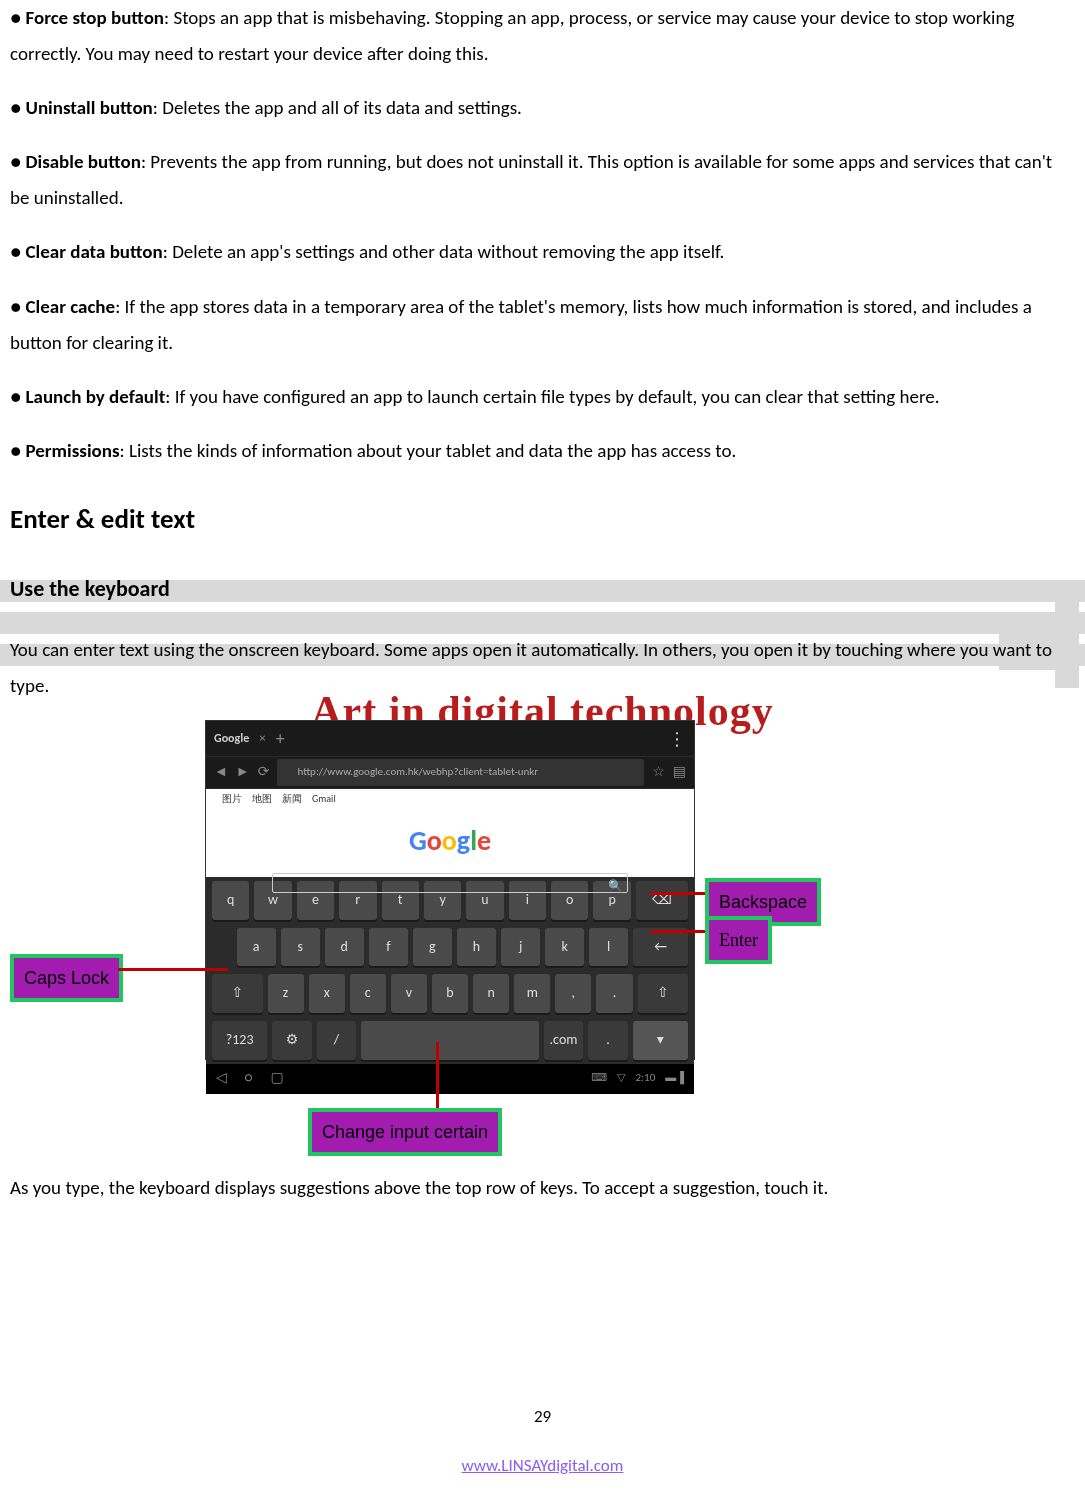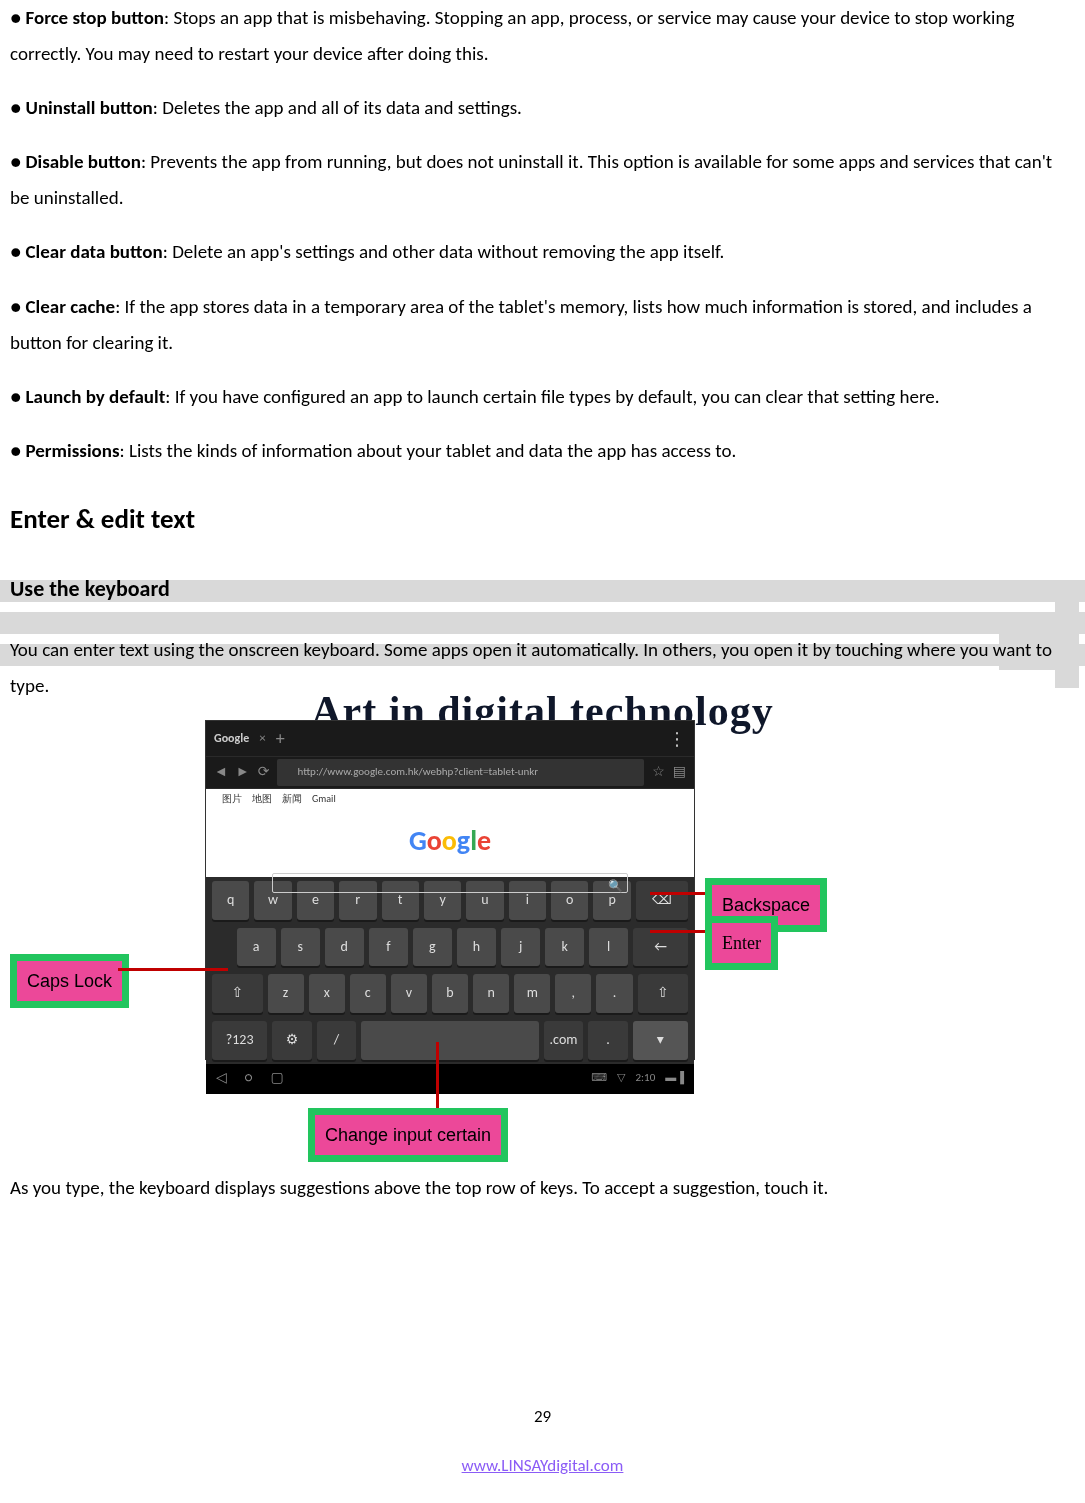--- a/index.html
+++ b/index.html
@@ -54,21 +54,21 @@
       flex-direction: column;
       gap: 10px;
     }
     .wm-bar {
       height: 22px;
       background: #d9d9d9;
     }
     .wm-tagline {
       font-size: 42px;
       font-weight: bold;
-      color: #0f172a;
+      color: #b91c1c;
       font-family: 'Times New Roman', serif;
       text-align: center;
       margin-top: 6px;
       letter-spacing: 1px;
     }
     .wm-shape {
       position: absolute;
       right: 6px;
       top: 18px;
       width: 80px;
@@ -221,22 +221,22 @@
     .nav-right {
       margin-left: auto;
       display: flex;
       gap: 10px;
       align-items: center;
       color: #888;
       font-size: 11px;
     }
     .callout {
       position: absolute;
-      background: #ec4899;
-      border: 7px solid #22c55e;
+      background: #a21caf;
+      border: 4px solid #22c55e;
       font-size: 18px;
       padding: 3px 10px;
       font-family: Arial, sans-serif;
       font-weight: normal;
     }
     .callout-line {
       position: absolute;
       background: #c00000;
     }
     .callout-line.h { height: 3px; }

